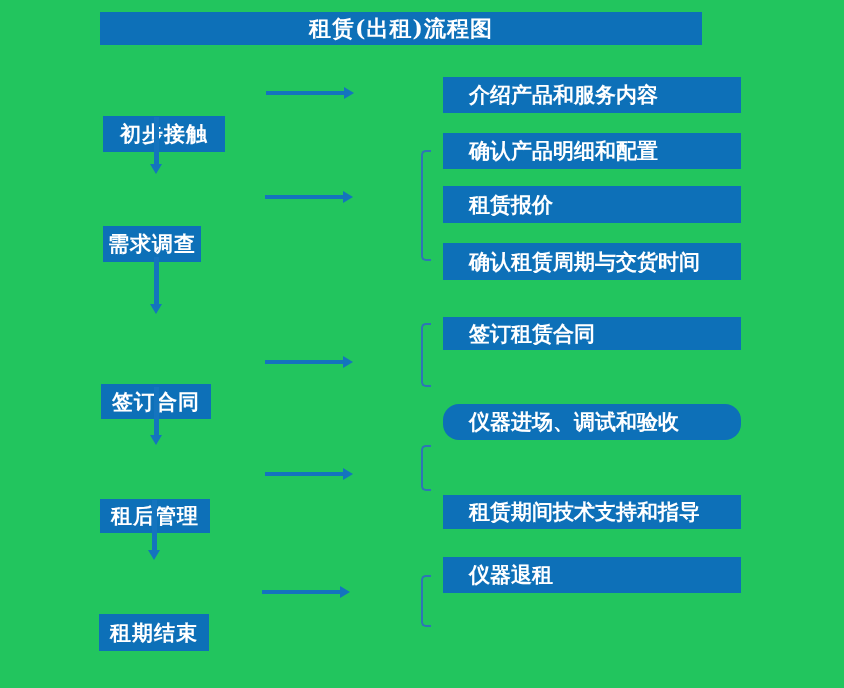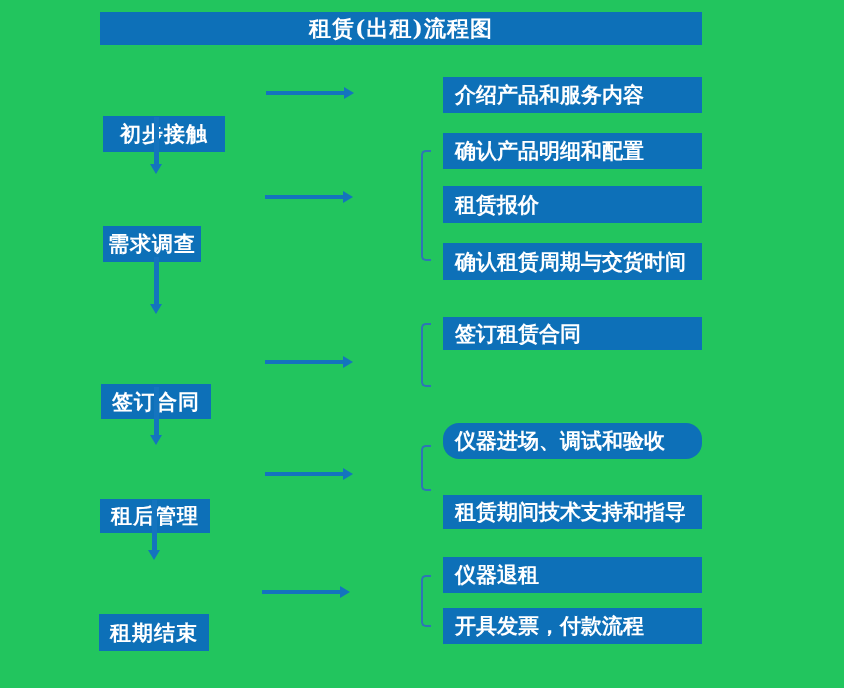--- a/index.html
+++ b/index.html
@@ -27,22 +27,22 @@
     font-size: 22px;
     letter-spacing: 1px;
   }
   .left-box {
     justify-content: center;
     font-size: 21px;
     letter-spacing: 1px;
     margin-top: 39px;
   }
   .right-box {
-    left: 443px; width: 259px;
-    padding-left: 12px;
+    left: 443px; width: 298px;
+    padding-left: 26px;
     font-size: 21px;
   }
   .harrow { position: absolute; width: 88px; height: 12px; }
   .harrow .shaft {
     position: absolute; left: 0; top: 4px; width: 79px; height: 4px;
     background: var(--arrow-fill, #1474be);
   }
   .harrow .head {
     position: absolute; right: 0; top: 0; width: 0; height: 0;
     border-top: 6px solid transparent;
@@ -127,19 +127,18 @@
   <div class="bracket" style="top:575px; height:52px;"></div>
 
   <div class="box right-box" style="top:77px; height:36px;">介绍产品和服务内容</div>
 
   <div class="box right-box" style="top:133px; height:36px;">确认产品明细和配置</div>
   <div class="box right-box" style="top:186px; height:37px;">租赁报价</div>
   <div class="box right-box" style="top:243px; height:37px;">确认租赁周期与交货时间</div>
 
   <div class="box right-box" style="top:317px; height:33px;">签订租赁合同</div>
 
-  <div class="box right-box" style="top:423px; height:36px;border-radius:16px;">仪器进场、调试和验收</div>
+  <div class="box right-box" style="top:404px; height:36px;border-radius:16px;">仪器进场、调试和验收</div>
   <div class="box right-box" style="top:495px; height:34px;">租赁期间技术支持和指导</div>
 
   <div class="box right-box" style="top:557px; height:36px;">仪器退租</div>
-  <div class="box right-box" style="top:608px; height:36px;">开具发票，付款流程</div>
 
 </div>
 
 </body></html>

